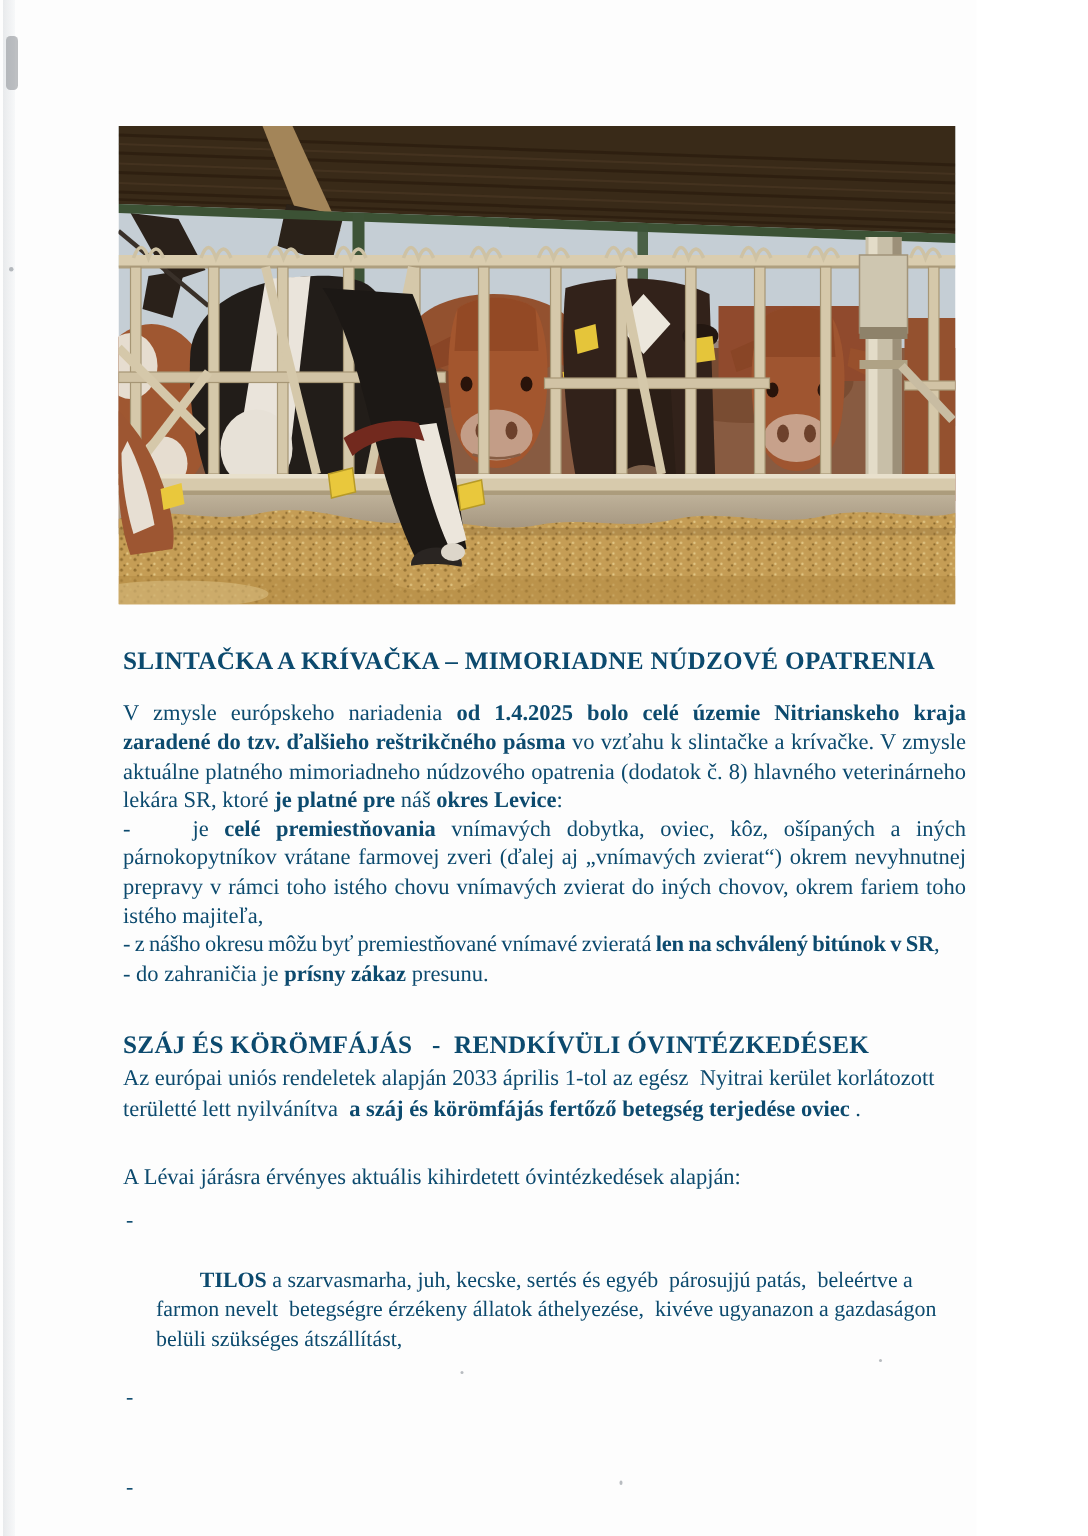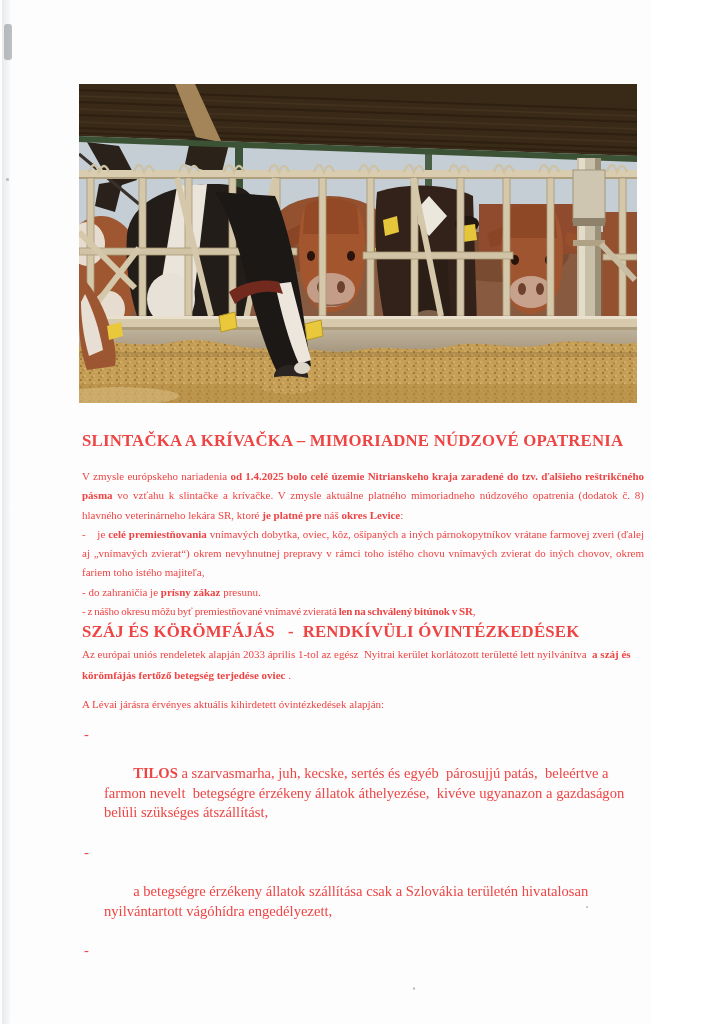--- a/index.html
+++ b/index.html
@@ -1,36 +1,36 @@
 <!DOCTYPE html>
 <html><head>
 <meta charset="utf-8">
 <style>
   html,body{margin:0;padding:0;background:#ffffff;}
   .page{position:relative;width:651px;height:1024px;background:#fdfdfd;overflow:hidden;
-        font-family:"Liberation Serif","DejaVu Serif",serif;color:#ef4444;}
+        font-family:"Liberation Serif","DejaVu Serif",serif;color:#0c4a6e;}
   
   .edge-strip{position:absolute;left:2px;top:0;width:8px;height:1024px;
               background:linear-gradient(to right,#e8eaec,#f7f8f9);}
   .smudge{position:absolute;left:4px;top:24px;width:8px;height:36px;background:#7d8288;
           border-radius:3px;opacity:.5;}
   .speck{position:absolute;background:#9aa0a5;border-radius:50%;opacity:.7;}
   
   .photo{position:absolute;left:79px;top:84px;width:558px;height:319px;margin:0;}
   .photo svg{display:block;width:558px;height:319px;filter:blur(.4px) saturate(.93);}
   
   .textcol{position:absolute;left:82px;top:430px;width:562px;}
   h1,h2{font-size:16.8px;font-weight:bold;line-height:21px;margin:0;white-space:pre;letter-spacing:.2px;}
   h1{margin-bottom:16px;}
-  h2{}
-  p{margin:0;font-size:11px;line-height:19.3px;}
+  h2{margin-top:26px;}
+  p{margin:0;font-size:15px;line-height:19.3px;}
   .just{text-align:justify;white-space:pre-wrap;}
   .tight{letter-spacing:-.15px;word-spacing:-.6px;}
   .hu-intro{margin-top:2px;line-height:21px;white-space:pre-wrap;}
-  .hu-sub{margin-top:9px;font-family:Liberation Serif, serif;}
+  .hu-sub{margin-top:25px;font-family:Liberation Serif, serif;}
   ul.bullets{list-style:none;margin:10px 0 0 0;padding:0;}
   ul.bullets li{position:relative;padding-left:22px;font-size:14.6px;line-height:19.7px;white-space:pre-wrap;}
   ul.bullets .dash{position:absolute;left:2px;top:0;}
   .b{font-weight:bold;}
 </style>
 </head>
 <body>
 
 <div class="page">
 
@@ -232,36 +232,35 @@
       </g>
     </svg>
   </figure>
 
   <div class="textcol">
 
     <h1>SLINTAČKA A KRÍVAČKA – MIMORIADNE NÚDZOVÉ OPATRENIA</h1>
 
     <p class="just"><span>V zmysle európskeho nariadenia </span><span class="b">od 1.4.2025 bolo celé územie Nitrianskeho kraja zaradené do tzv. ďalšieho reštrikčného pásma</span><span> vo vzťahu k slintačke a krívačke. V zmysle aktuálne platného mimoriadneho núdzového opatrenia (dodatok č. 8) hlavného veterinárneho lekára SR, ktoré </span><span class="b">je platné pre</span><span> náš </span><span class="b">okres Levice</span><span>:</span></p>
     <p class="just"><span>-    je </span><span class="b">celé premiestňovania</span><span> vnímavých dobytka, oviec, kôz, ošípaných a iných párnokopytníkov vrátane farmovej zveri (ďalej aj „vnímavých zvierat“) okrem nevyhnutnej prepravy v rámci toho istého chovu vnímavých zvierat do iných chovov, okrem fariem toho istého majiteľa,</span></p>
+    <p class="just tight"><span>- z nášho okresu môžu byť premiestňované vnímavé zvieratá </span><span class="b">len na schválený bitúnok v SR</span><span>,</span></p>
     <p class="just"><span>- do zahraničia je </span><span class="b">prísny zákaz</span><span> presunu.</span></p>
-    <p class="just tight"><span>- z nášho okresu môžu byť premiestňované vnímavé zvieratá </span><span class="b">len na schválený bitúnok v SR</span><span>,</span></p>
 
     <h2>SZÁJ ÉS KÖRÖMFÁJÁS   -  RENDKÍVÜLI ÓVINTÉZKEDÉSEK</h2>
 
     <p class="hu-intro"><span>Az európai uniós rendeletek alapján 2033 április 1-tol az egész  Nyitrai kerület korlátozott területté lett nyilvánítva  </span><span class="b">a száj és körömfájás fertőző betegség terjedése oviec</span><span> .</span></p>
     <p class="hu-sub">A Lévai járásra érvényes aktuális kihirdetett óvintézkedések alapján:</p>
 
     <ul class="bullets">
       <li>
         <span class="dash">-</span>
         <span><span class="b">TILOS</span><span> a szarvasmarha, juh, kecske, sertés és egyéb  párosujjú patás,  beleértve a farmon nevelt  betegségre érzékeny állatok áthelyezése,  kivéve ugyanazon a gazdaságon belüli szükséges átszállítást,</span></span>
       </li>
       <li>
         <span class="dash">-</span>
-        <span><span>a betegségre érzékeny állatok szállítása csak a Szlovákia területén hivatalosan nyilvántartott vágóhídra engedélyezett,</span></span>
       </li>
       <li>
         <span class="dash">-</span>
         
       </li>
     </ul>
 
   </div>
 </div>
 

